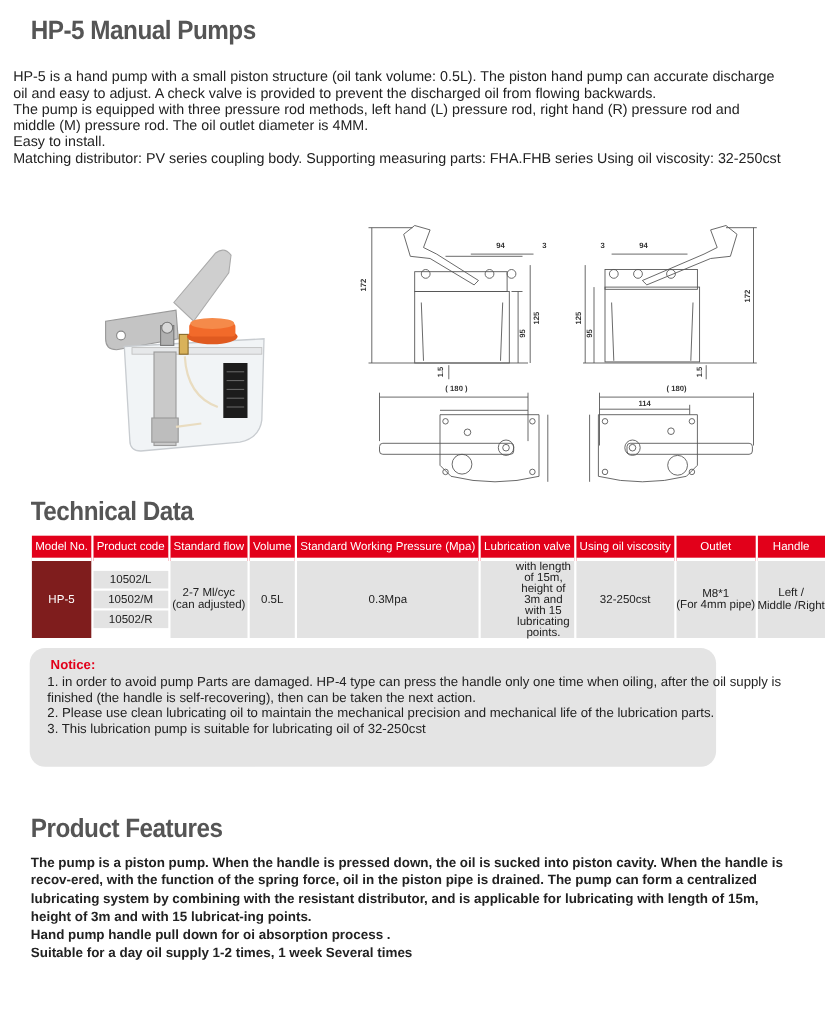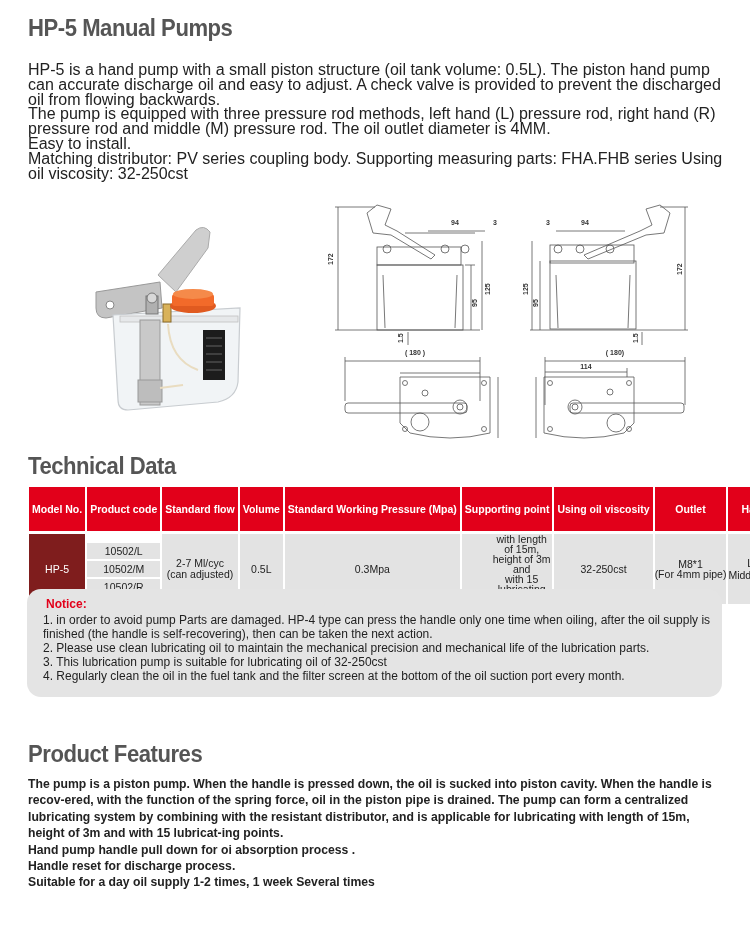--- a/index.html
+++ b/index.html
@@ -1,31 +1,31 @@
 <!DOCTYPE html>
 <html><head>
 <meta charset="utf-8">
 <style>
   * { box-sizing: border-box; margin: 0; padding: 0; }
   body { width: 750px; height: 929px; background: #ffffff; font-family: "Liberation Sans", sans-serif; color: #222; position: relative; overflow: hidden; }
   .h1 { position: absolute; left: 28px; top: 14px; font-size: 24px; font-weight: bold; color: #555; letter-spacing: -0.5px; transform: scaleX(0.92); transform-origin: left; }
   .h2 { position: absolute; left: 28px; font-size: 24px; font-weight: bold; color: #555; letter-spacing: -0.5px; transform: scaleX(0.92); transform-origin: left; }
-  .intro { position: absolute; left: 28px; top: 63px; width: 700px; font-size: 16px; line-height: 14.8px; color: #222; }
+  .intro { position: absolute; left: 12px; top: 63px; width: 700px; font-size: 13px; line-height: 14.8px; color: #222; }
   .intro p, .features p { margin: 0; }
   .photo { position: absolute; left: 88px; top: 220px; width: 170px; height: 210px; }
   .drawing { position: absolute; }
   table.tech { position: absolute; left: 27px; top: 487px; border-collapse: separate; border-spacing: 2px 0; font-size: 10px; }
-  table.tech th { background: #e2001a; color: #fff; font-weight: bold; height: 22px; padding: 16px 3px; font-size: 10.5px; white-space: nowrap; border-bottom: 3px solid #fff; }
+  table.tech th { background: #e2001a; color: #fff; font-weight: normal; height: 22px; padding: 4px 3px; font-size: 10.5px; white-space: nowrap; border-bottom: 3px solid #fff; }
   table.tech td { background: #e3e3e3; color: #222; text-align: center; font-size: 10.5px; vertical-align: middle; }
   table.tech td.model { background: #7f1d1d; color: #fff; }
   .codes { display: flex; flex-direction: column; gap: 2px; background: #fff; justify-content: center; }
   .codes div { background: #e3e3e3; height: 16px; line-height: 16px; }
   .small { font-size: 8.5px; line-height: 10px; padding-left: 29px; }
   .tiny { font-size: 7.5px; line-height: 10px; }
-  .notice { position: absolute; left: 27px; top: 589px; width: 695px; height: 108px; background: #e4e4e4; border-radius: 14px; padding: 8px 0 0 16px; }
+  .notice { position: absolute; left: 27px; top: 589px; width: 624px; height: 108px; background: #e4e4e4; border-radius: 14px; padding: 8px 0 0 16px; }
   .notice-title { color: #e2001a; font-weight: bold; font-size: 12px; margin-left: 3px; margin-bottom: 2px; }
   .notice p { font-size: 12px; line-height: 14px; color: #222; margin: 0; width: 680px; }
   .features { position: absolute; left: 28px; top: 776px; width: 700px; font-size: 12.2px; line-height: 16.4px; color: #222; font-weight: bold; }
   svg text { font-family: "Liberation Sans", sans-serif; }
 </style>
 </head>
 <body>
 
 <div class="h1">HP-5 Manual Pumps</div>
 
@@ -173,21 +173,21 @@
 <div class="h2" style="top:452px">Technical Data</div>
 
 <table class="tech">
   <thead>
     <tr>
       <th style="width:60px">Model No.</th>
       <th style="width:66px">Product code</th>
       <th style="width:67px">Standard flow</th>
       <th style="width:40px">Volume</th>
       <th style="width:160px">Standard Working Pressure (Mpa)</th>
-      <th style="width:87px">Supporting point</th>
+      <th style="width:87px">Lubrication valve</th>
       <th style="width:93px">Using oil viscosity</th>
       <th style="width:42px">Outlet</th>
       <th style="width:59px">Handle</th>
     </tr>
   </thead>
   <tbody>
     <tr style="height:52px">
       <td class="model">HP-5</td>
       <td style="background:#fff">
         <div class="codes">
@@ -218,23 +218,21 @@
       </td>
     </tr>
   </tbody>
 </table>
 
 <div class="notice">
   <div class="notice-title">Notice:</div>
   <p>1. in order to avoid  pump Parts are damaged. HP-4 type can  press the handle only one time  when oiling, after the oil supply is finished (the handle is self-recovering), then can be taken the next action.</p>
   <p>2. Please use clean lubricating oil to maintain the mechanical precision and mechanical life of the lubrication parts.</p>
   <p>3. This lubrication pump is suitable for lubricating oil of 32-250cst</p>
-  <p>4. Regularly clean the oil in the fuel tank and the filter screen at the bottom of the oil suction port every month.</p>
 </div>
 
 <div class="h2" style="top:740px">Product Features</div>
 
 <div class="features">
   <p>The pump is a piston pump. When the handle is pressed down, the oil is sucked into piston cavity. When the handle is recov-ered, with the function of the spring force, oil in the piston pipe is drained. The pump can form a centralized lubricating system by combining with the resistant distributor, and is applicable for lubricating with length of 15m, height of 3m and with 15 lubricat-ing points.</p>
   <p>Hand pump handle pull down for oi absorption process .</p>
-  <p>Handle reset for discharge process.</p>
   <p>Suitable for a day oil supply 1-2 times, 1 week Several times</p>
 </div>
 
 </body></html>

